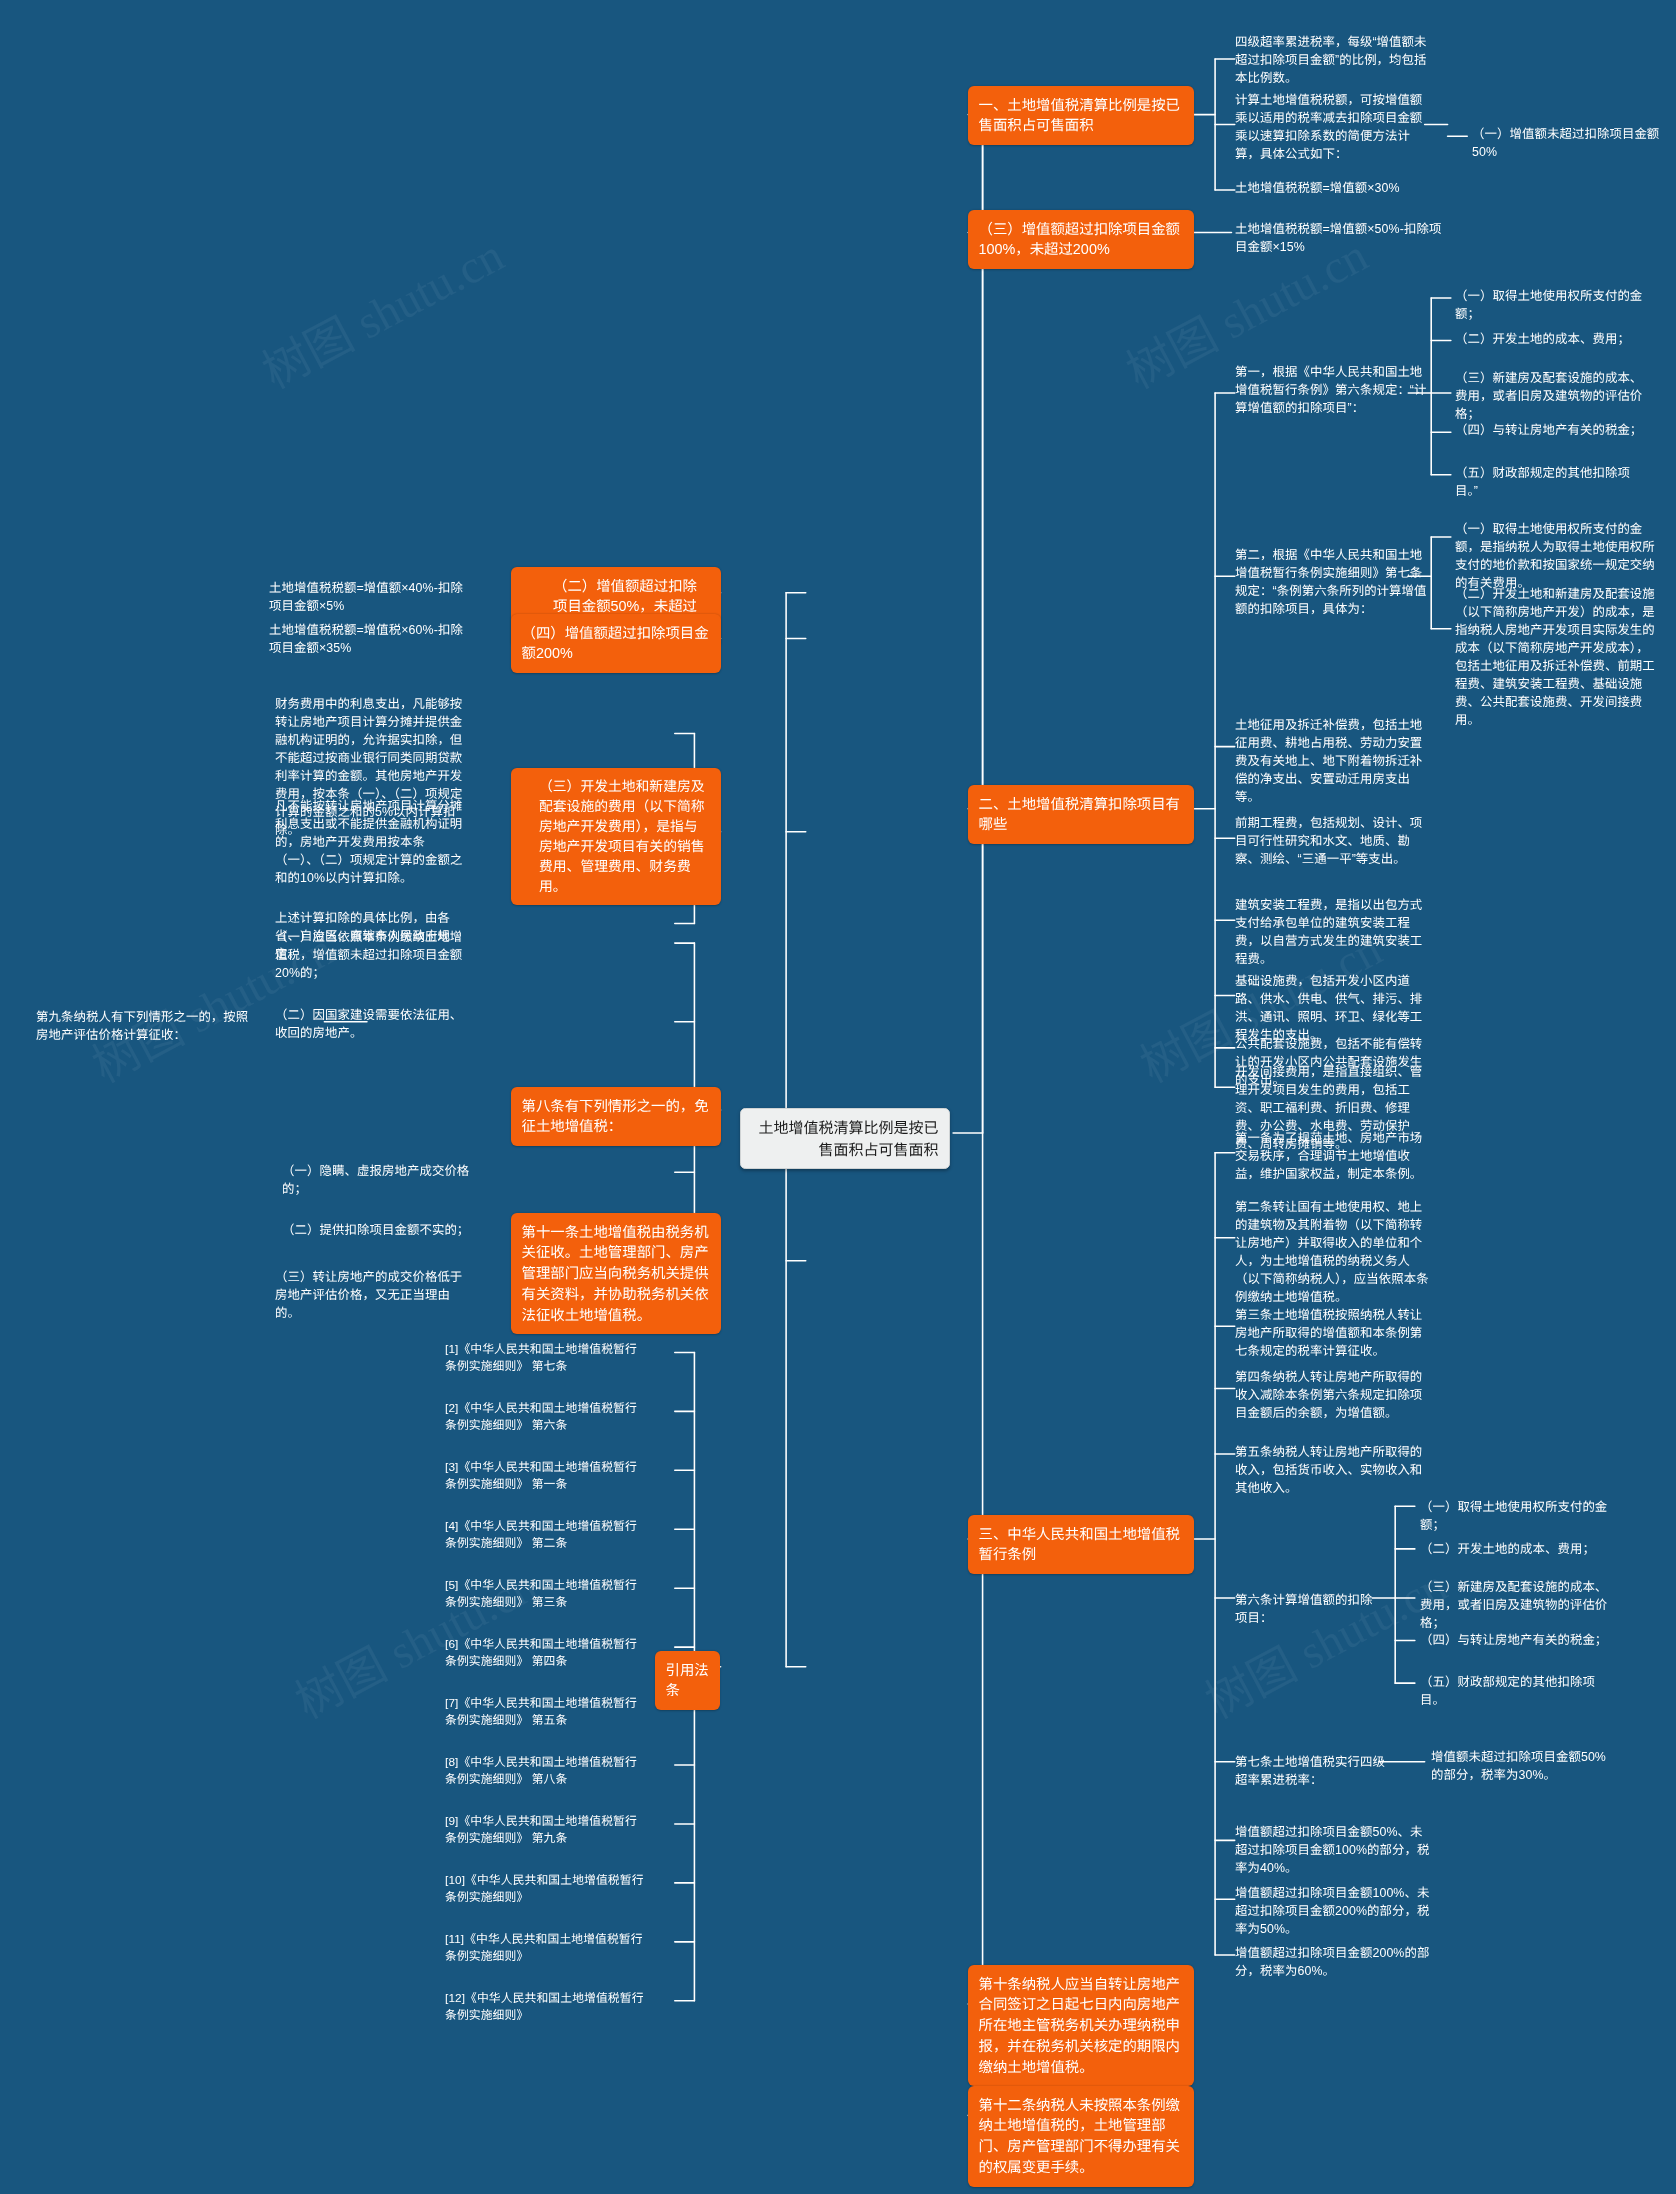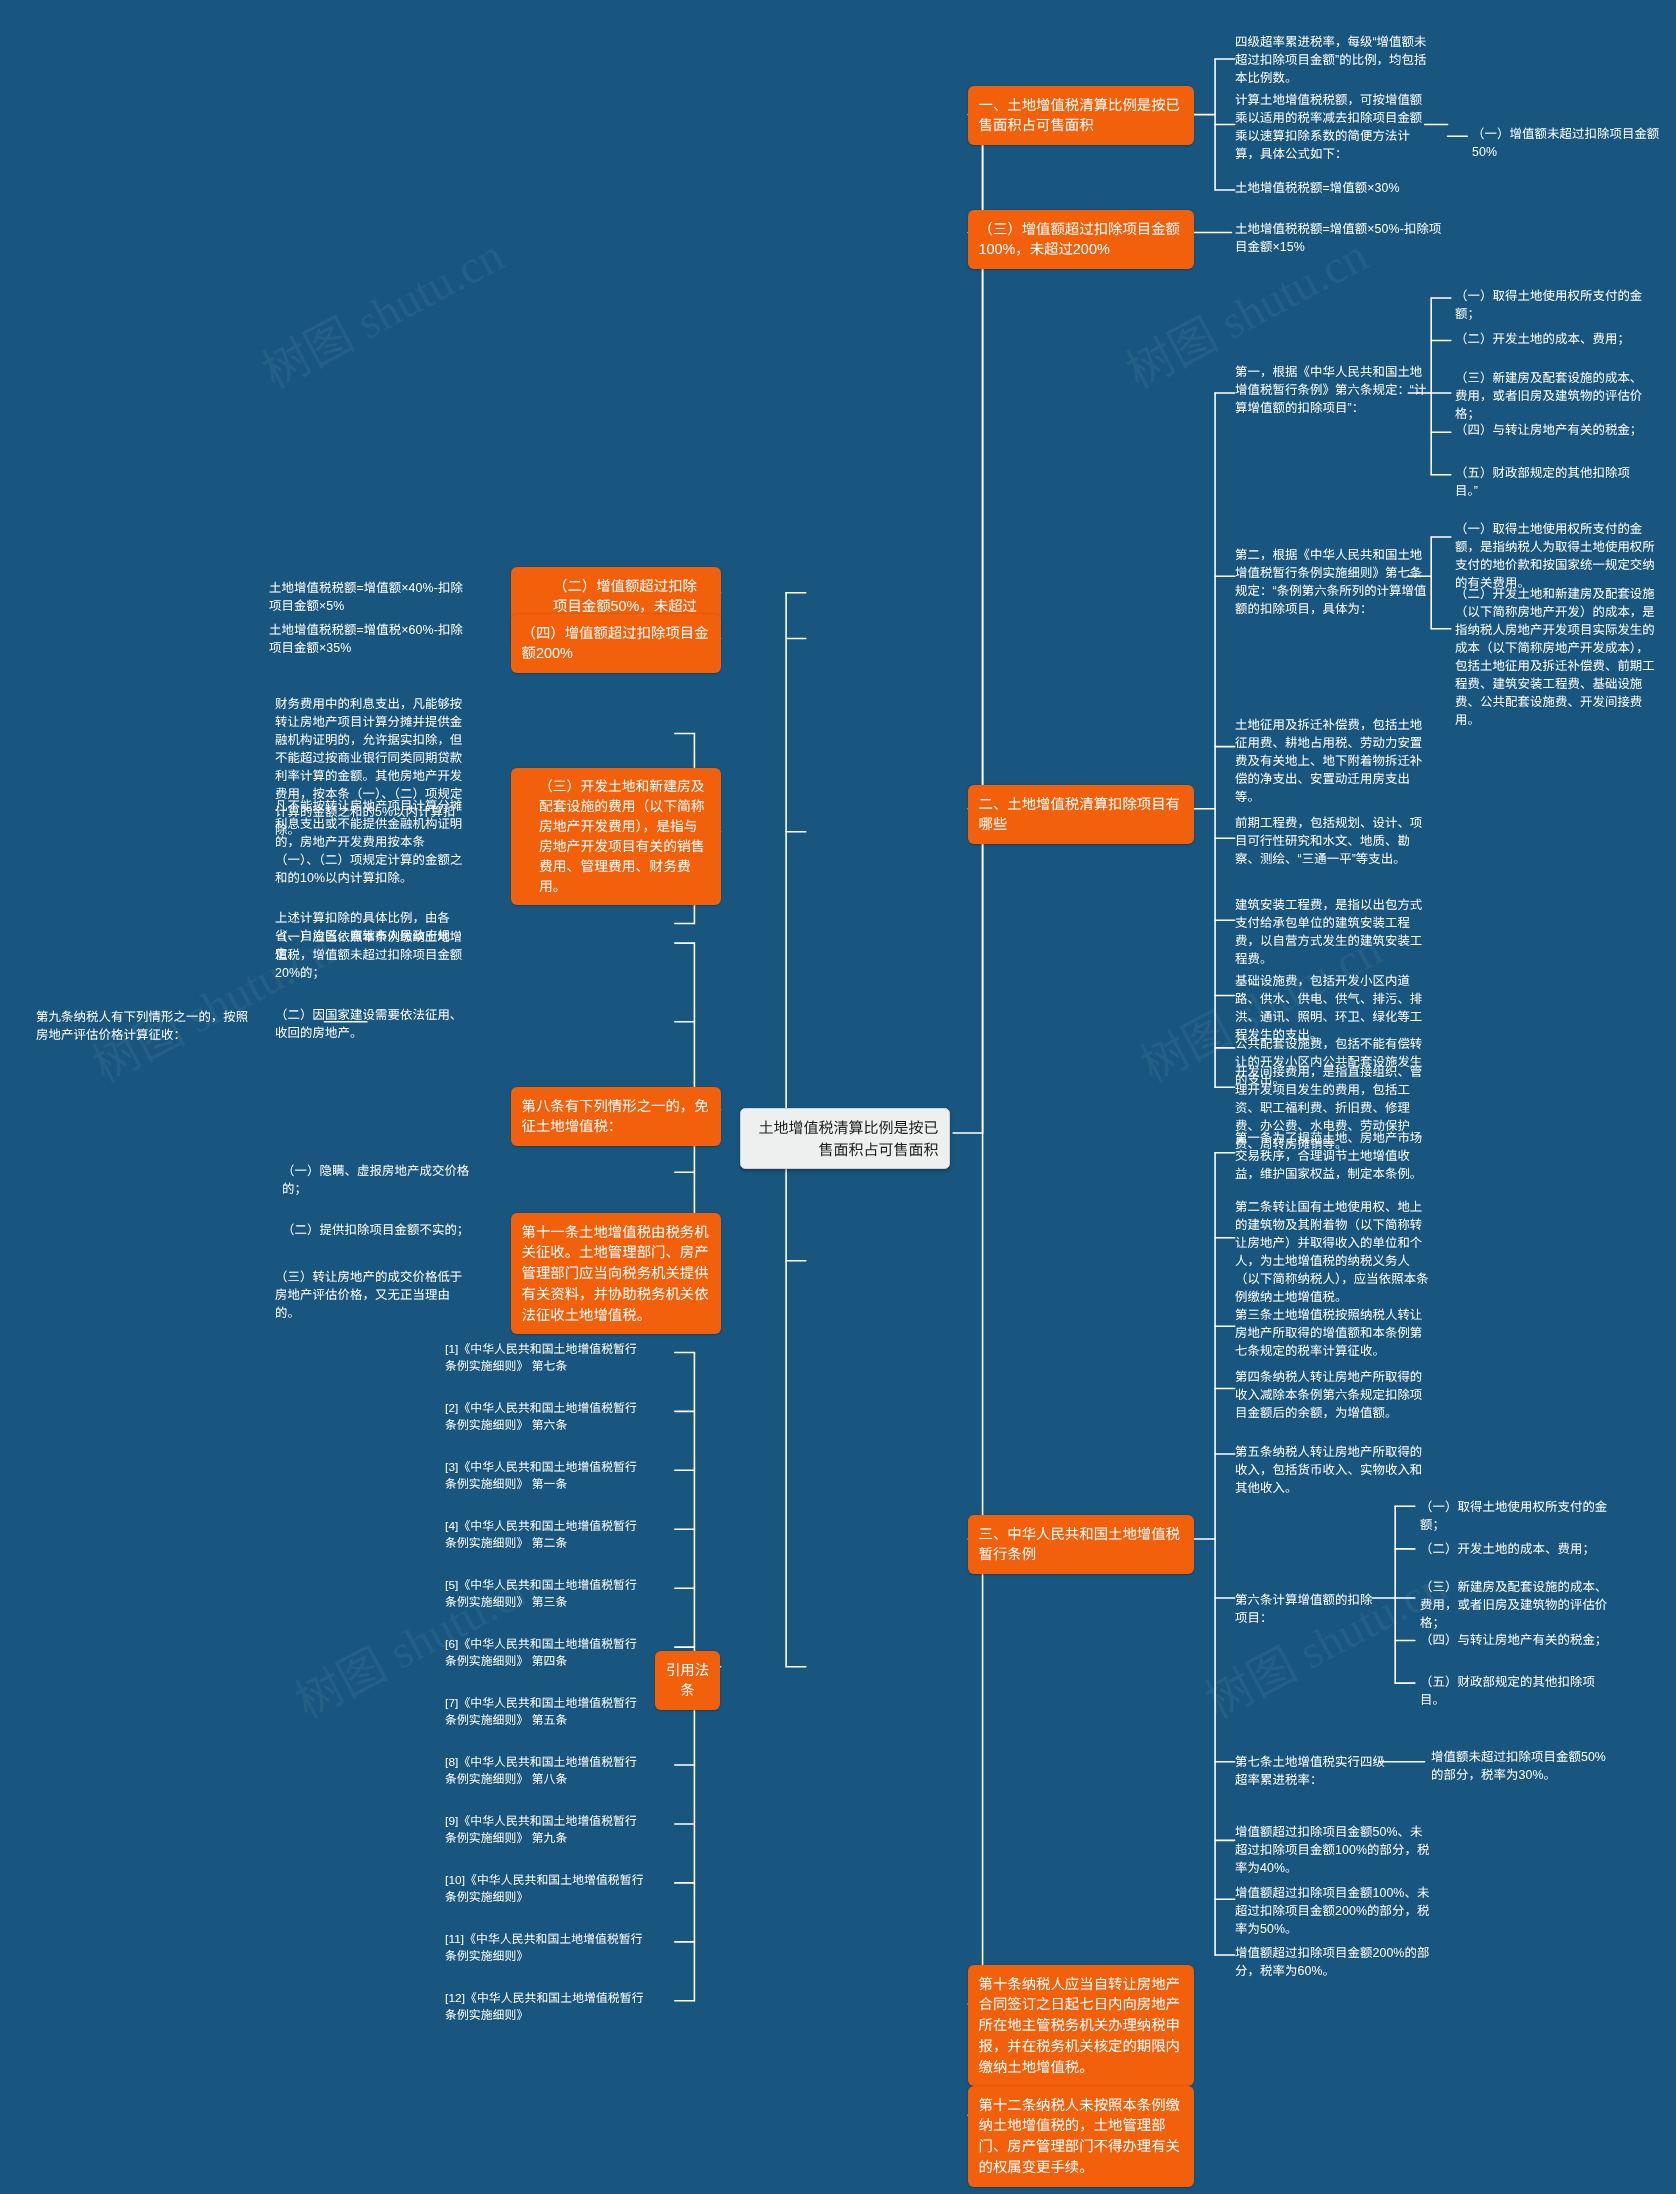--- a/index.html
+++ b/index.html
@@ -274,21 +274,21 @@
   <div class="node txt" style="left:275px; top:929px; width:190px;">（一）应当依照本条例缴纳土地增值税，增值额未超过扣除项目金额20%的；</div>
   <div class="node txt" style="left:275px; top:1007px; width:190px;">（二）因国家建设需要依法征用、收回的房地产。</div>
   <div class="node txt" style="left:282px; top:1163px; width:190px;">（一）隐瞒、虚报房地产成交价格的；</div>
   <div class="node txt" style="left:282px; top:1222px; width:190px;">（二）提供扣除项目金额不实的；</div>
   <div class="node txt" style="left:275px; top:1269px; width:190px;">（三）转让房地产的成交价格低于房地产评估价格，又无正当理由的。</div>
 
   <div class="node txt" style="left:36px; top:1009px; width:223px;">第九条纳税人有下列情形之一的，按照房地产评估价格计算征收：</div>
 
   <div class="node orange" style="left:511px; top:1213px; width:210px;">第十一条土地增值税由税务机关征收。土地管理部门、房产管理部门应当向税务机关提供有关资料，并协助税务机关依法征收土地增值税。</div>
 
-  <div class="node orange" style="left:655px; top:1651px; width:65px; text-align:center;">引用法条</div>
+  <div class="node orange" style="left:655px; top:1651px; width:65px; text-align:left;">引用法条</div>
 
   <div class="node txt sm" style="left:445px; top:1341px; width:203px;">[1]《中华人民共和国土地增值税暂行条例实施细则》 第七条</div>
   <div class="node txt sm" style="left:445px; top:1400px; width:203px;">[2]《中华人民共和国土地增值税暂行条例实施细则》 第六条</div>
   <div class="node txt sm" style="left:445px; top:1459px; width:203px;">[3]《中华人民共和国土地增值税暂行条例实施细则》 第一条</div>
   <div class="node txt sm" style="left:445px; top:1518px; width:203px;">[4]《中华人民共和国土地增值税暂行条例实施细则》 第二条</div>
   <div class="node txt sm" style="left:445px; top:1577px; width:203px;">[5]《中华人民共和国土地增值税暂行条例实施细则》 第三条</div>
   <div class="node txt sm" style="left:445px; top:1636px; width:203px;">[6]《中华人民共和国土地增值税暂行条例实施细则》 第四条</div>
   <div class="node txt sm" style="left:445px; top:1695px; width:203px;">[7]《中华人民共和国土地增值税暂行条例实施细则》 第五条</div>
   <div class="node txt sm" style="left:445px; top:1754px; width:203px;">[8]《中华人民共和国土地增值税暂行条例实施细则》 第八条</div>
   <div class="node txt sm" style="left:445px; top:1813px; width:203px;">[9]《中华人民共和国土地增值税暂行条例实施细则》 第九条</div>

